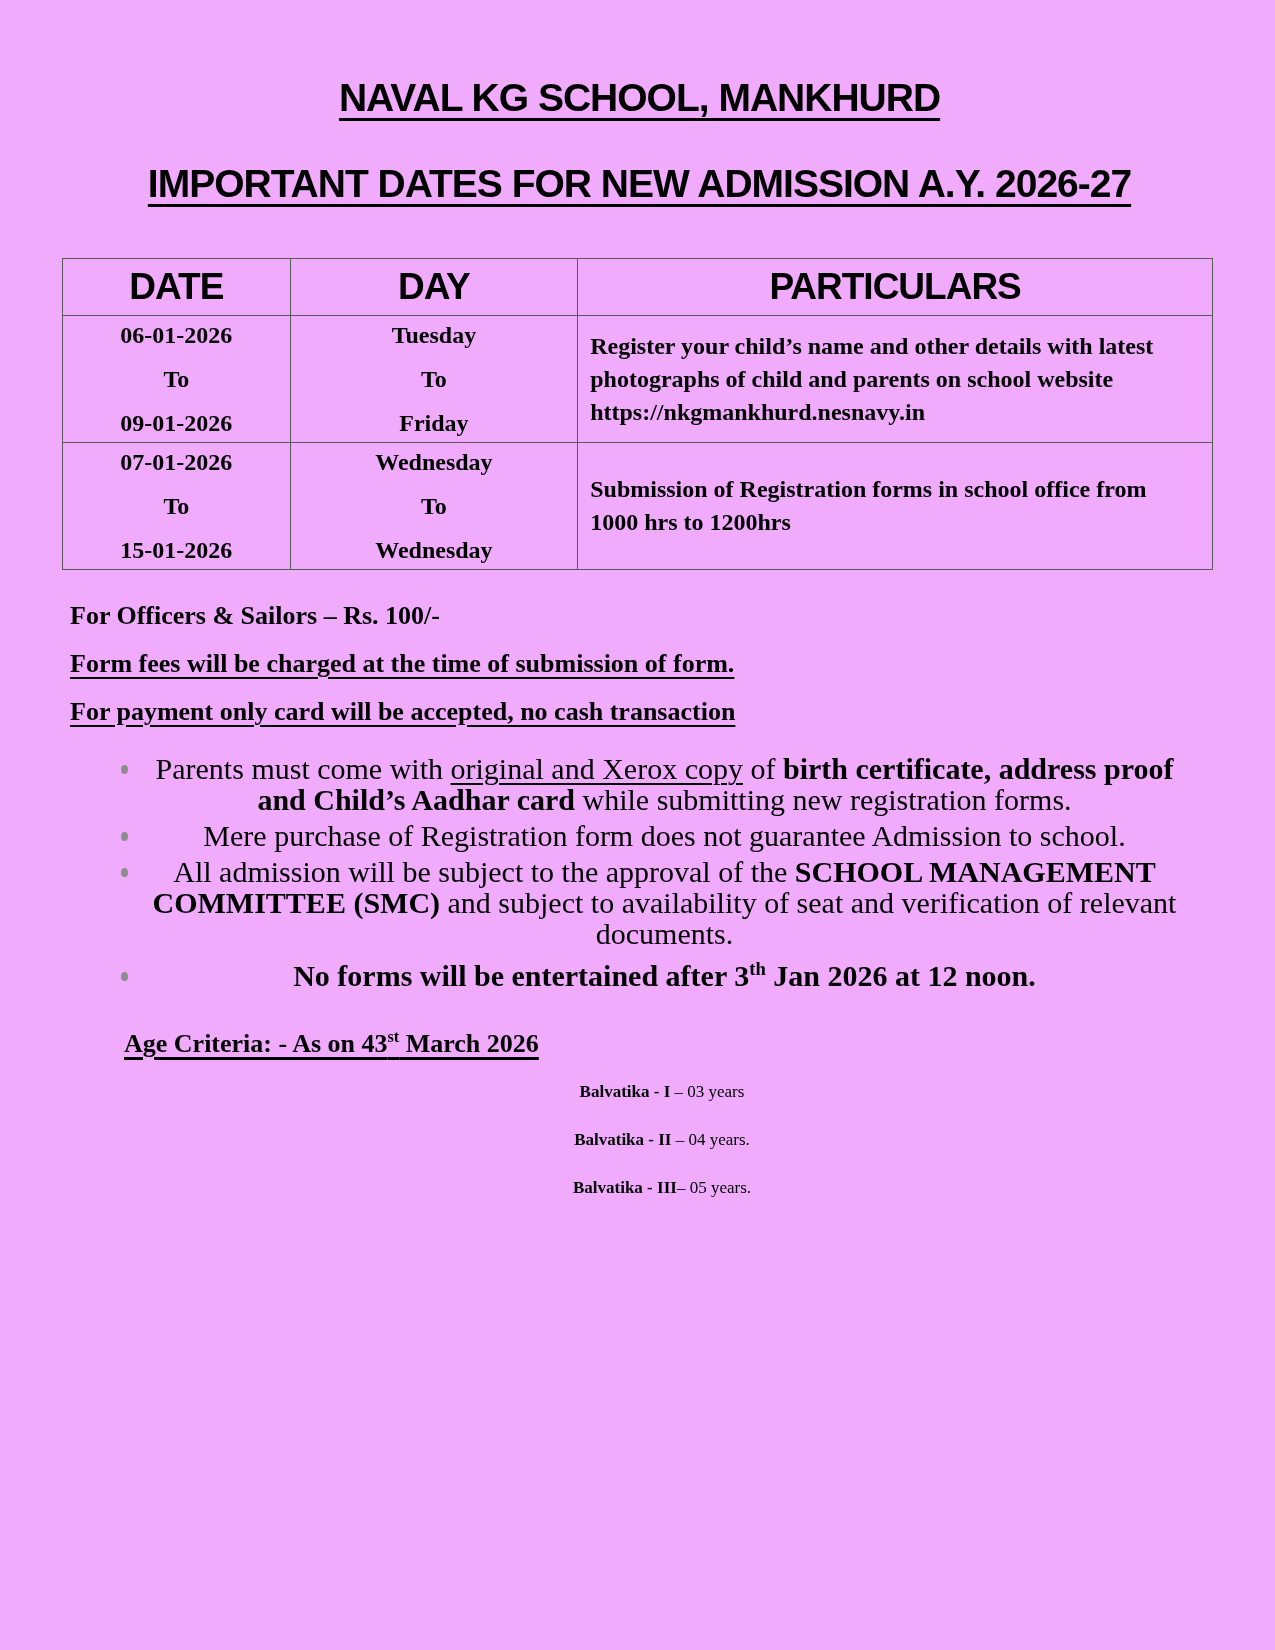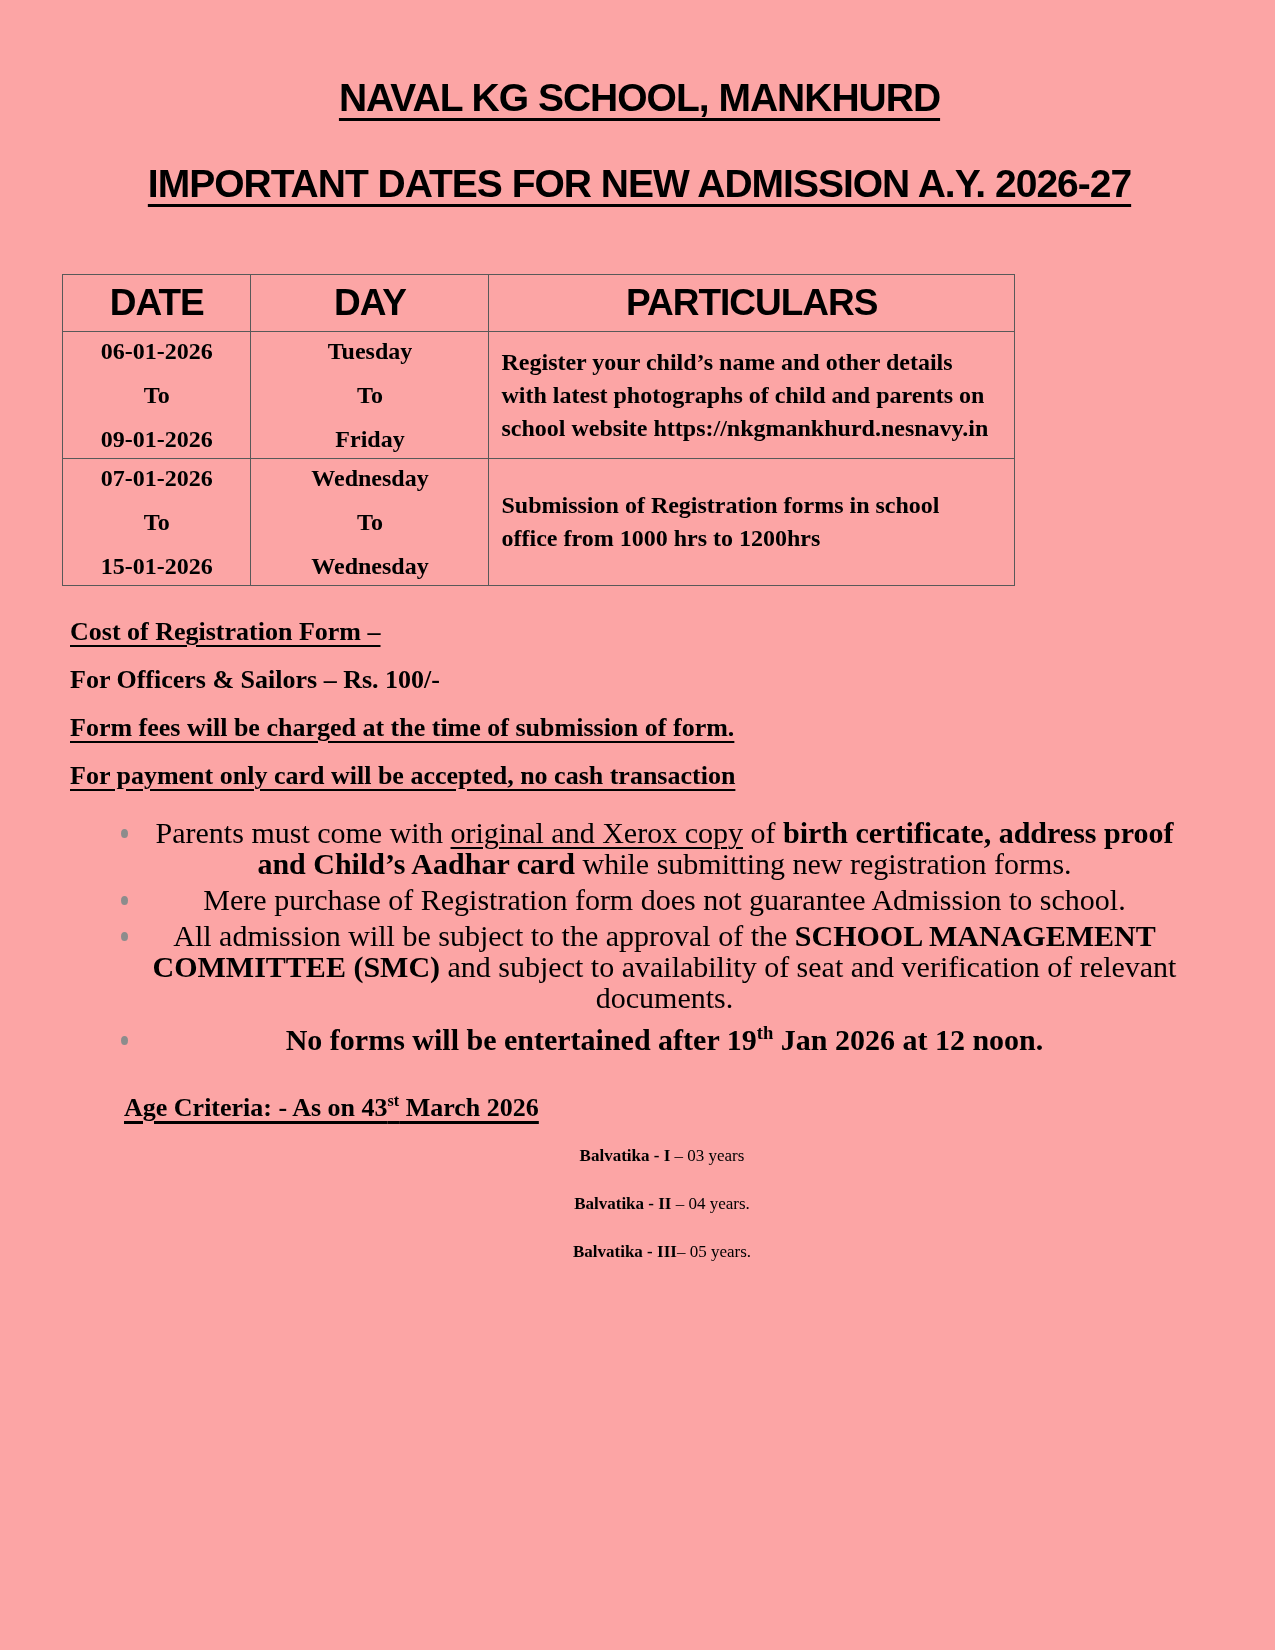--- a/index.html
+++ b/index.html
@@ -1,21 +1,21 @@
 <!DOCTYPE html>
 <html><head>
 <meta charset="utf-8">
 <style>
   html, body { margin: 0; padding: 0; background: #ffffff; }
   .page {
     position: relative;
     width: 1275px;
     height: 1650px;
     margin: 0 auto;
-    background: #fca5a5;
+    background: #f0abfc;
     color: #000000;
     font-family: "Liberation Serif", serif;
     box-sizing: border-box;
     padding: 62px 58px 0 62px;
     overflow: hidden;
   }
 
   
   .doc-title, .doc-subtitle {
     font-family: "Liberation Sans", sans-serif;
@@ -30,22 +30,22 @@
     text-decoration: underline;
     text-decoration-thickness: 3px;
     text-underline-offset: 7px;
   }
   .doc-title { margin-top: 14px; }
   .doc-subtitle { margin-top: 42px; }
 
   
   table.dates-table {
     border-collapse: collapse;
-    width: 953px;
-    margin-top: 68px;
+    width: 1151px;
+    margin-top: 52px;
     table-layout: fixed;
     border-radius: 24px;
   }
   .dates-table th, .dates-table td {
     border: 1px solid #595959;
     vertical-align: middle;
     padding: 0;
   }
   .col-date { width: 19.8%; }
   .col-day  { width: 25.0%; }
@@ -179,31 +179,30 @@
           <div class="line">Wednesday</div>
           <div class="line">To</div>
           <div class="line">Wednesday</div>
         </td>
         <td class="particulars">Submission of Registration forms in school office from 1000 hrs to 1200hrs</td>
       </tr>
     </tbody>
   </table>
 
   <div class="fees">
-    <p><span class="u2">Cost of Registration Form –</span></p>
     <p>For Officers &amp; Sailors – Rs. 100/-</p>
     <p><span class="u2">Form fees will be charged at the time of submission of form.</span></p>
     <p><span class="u2">For payment only card will be accepted, no cash transaction</span></p>
   </div>
 
   <ul class="notes">
     <li><span>Parents must come with </span><span class="u">original and Xerox copy</span><span> of </span><span class="b">birth certificate, address proof and Child’s Aadhar card</span><span> while submitting new registration forms.</span></li>
     <li>Mere purchase of Registration form does not guarantee Admission to school.</li>
     <li><span>All admission will be subject to the approval of the </span><span class="b">SCHOOL MANAGEMENT COMMITTEE (SMC)</span><span> and subject to availability of seat and verification of relevant documents.</span></li>
-    <li class="bold-item"><span>No forms will be entertained after 19</span><sup>th</sup><span> Jan 2026 at 12 noon.</span></li>
+    <li class="bold-item"><span>No forms will be entertained after 3</span><sup>th</sup><span> Jan 2026 at 12 noon.</span></li>
   </ul>
 
   <div class="age">
     <p class="age-heading"><span class="u2"><span>Age Criteria: - As on 43</span><sup>st</sup><span> March 2026</span></span></p>
     <p class="age-item"><span class="label">Balvatika - I</span><span> – 03 years</span></p>
     <p class="age-item"><span class="label">Balvatika - II</span><span> – 04 years.</span></p>
     <p class="age-item"><span class="label">Balvatika - III</span><span>– 05 years.</span></p>
   </div>
 
 </div>

